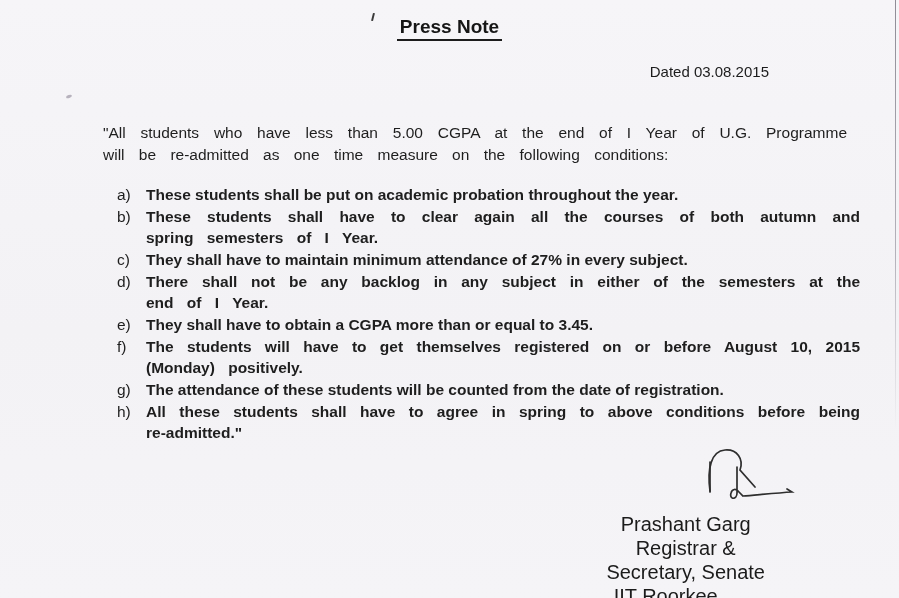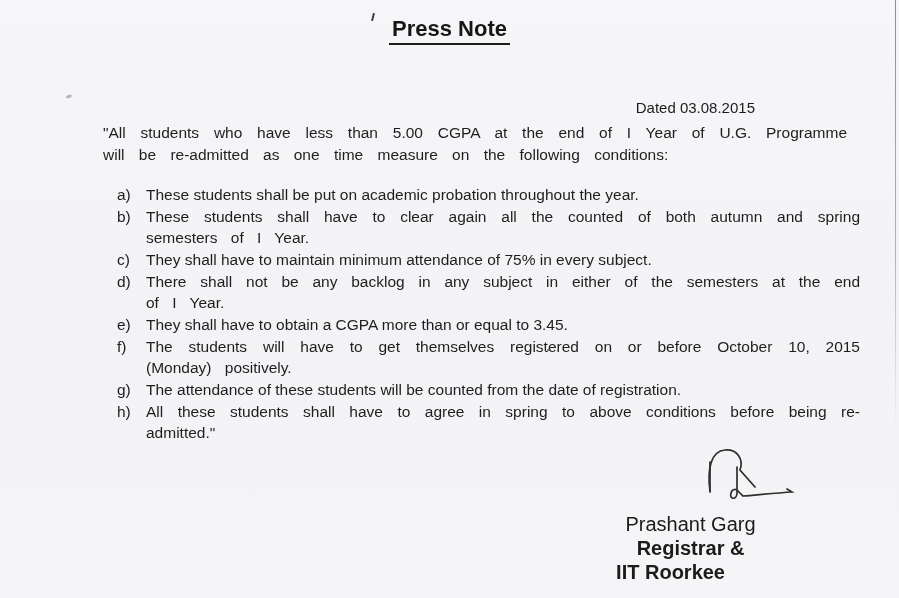--- a/index.html
+++ b/index.html
@@ -17,65 +17,65 @@
   }
   
   .edge-line {
     position: absolute; top: 0; right: 3px;
     width: 1px; height: 430px;
     background: linear-gradient(180deg, #8f8c96 0%, #b5b2bb 60%, rgba(181,178,187,0) 100%);
   }
   .title {
     position: absolute; top: 16px; left: 0;
     width: 100%; text-align: center;
-    margin: 0; font-size: 22px; font-weight: bold; color: #161616;
+    margin: 0; font-size: 19px; font-weight: bold; color: #161616;
   }
   .title .title-text {
     display: inline-block;
     border-bottom: 2px solid #1c1c1c;
     padding: 0 3px 1px 3px;
   }
   .pen-tick {
     position: absolute; left: 372px; top: 13px;
     width: 2px; height: 8px; background: #3a3a3a;
     transform: rotate(14deg);
   }
   .date {
-    position: absolute; top: 63px; right: 144px;
-    font-size: 15px; color: #1c1c1c; margin-top: 36px;
+    position: absolute; top: 63px; right: 130px;
+    font-size: 15px; color: #1c1c1c;
   }
   .intro {
     position: absolute; left: 103px; top: 122px;
     width: 744px; margin: 0;
     font-size: 15.5px; line-height: 21.5px;
     text-align: justify; word-spacing: 10px;
   }
   .list {
     position: absolute; left: 117px; top: 184px;
     width: 743px;
   }
   .item {
     display: flex; align-items: flex-start;
     font-size: 15.5px; line-height: 21px;
     margin-bottom: 1px;
   }
   .item .marker { flex: none; width: 29px; }
-  .item .text  { flex: 1; text-align: justify; }
+  .item .text  { flex: 1; text-align: justify; font-weight: bold; }
   .item .text.wide { word-spacing: 9px; }
   .scribble {
     position: absolute; left: 698px; top: 445px;
     width: 100px; height: 54px;
   }
   .sig {
     position: absolute; right: 134px; top: 512px;
     text-align: center; font-size: 20px; line-height: 24px;
     color: #1b1b1b;
   }
   .sig .sig-name { font-weight: normal; }
-  .sig .sig-title { font-weight: bold; }
+  .sig .sig-title { font-weight: normal; }
   .sig .sig-title.inset { margin-right: 40px; }
   
   .speck-1 {
     position: absolute; left: 66px; top: 95px;
     width: 6px; height: 3px; background: #b7b2bd;
     border-radius: 50%; transform: rotate(-18deg);
   }
   .speck-2 {
     position: absolute; left: 547px; top: 349px;
     width: 4px; height: 2px; background: #5d5d5d;
@@ -98,56 +98,57 @@
 
   <p class="intro">"All students who have less than 5.00 CGPA at the end of I Year of U.G. Programme will be re-admitted as one time measure on the following conditions:</p>
 
   <div class="list">
     <div class="item">
       <span class="marker">a)</span>
       <span class="text">These students shall be put on academic probation throughout the year.</span>
     </div>
     <div class="item">
       <span class="marker">b)</span>
-      <span class="text wide">These students shall have to clear again all the counted of both autumn and spring semesters of I Year.</span>
+      <span class="text wide">These students shall have to clear again all the courses of both autumn and spring semesters of I Year.</span>
     </div>
     <div class="item">
       <span class="marker">c)</span>
-      <span class="text">They shall have to maintain minimum attendance of 75% in every subject.</span>
+      <span class="text">They shall have to maintain minimum attendance of 27% in every subject.</span>
     </div>
     <div class="item">
       <span class="marker">d)</span>
       <span class="text wide">There shall not be any backlog in any subject in either of the semesters at the end of I Year.</span>
     </div>
     <div class="item">
       <span class="marker">e)</span>
       <span class="text">They shall have to obtain a CGPA more than or equal to 3.45.</span>
     </div>
     <div class="item">
       <span class="marker">f)</span>
-      <span class="text wide">The students will have to get themselves registered on or before October 10, 2015 (Monday) positively.</span>
+      <span class="text wide">The students will have to get themselves registered on or before August 10, 2015 (Monday) positively.</span>
     </div>
     <div class="item">
       <span class="marker">g)</span>
       <span class="text">The attendance of these students will be counted from the date of registration.</span>
     </div>
     <div class="item">
       <span class="marker">h)</span>
       <span class="text wide">All these students shall have to agree in spring to above conditions before being re-admitted."</span>
     </div>
   </div>
 
   <svg class="scribble" viewBox="0 0 100 54" fill="none" stroke="#2e2e2e" stroke-width="1.7" stroke-linecap="round">
     <path d="M12,46 C9,24 13,6 27,5 C39,4 46,14 42,25 L57,42"></path>
     <path d="M12,17 L12,47"></path>
     <path d="M39,22 L39,48 C39,55 31,55 33,48 C34,44 38,43 41,47 L45,51 C58,50 78,48 94,47 L89,44"></path>
   </svg>
 
   <div class="sig">
     <div class="sig-name">Prashant Garg</div>
     <div class="sig-title">Registrar &amp;</div>
+    <div class="sig-title">Secretary, Senate</div>
     <div class="sig-title inset">IIT Roorkee</div>
   </div>
 
   <div class="speck-1"></div>
   <div class="speck-2"></div>
 
 </div>
 
 </body></html>

